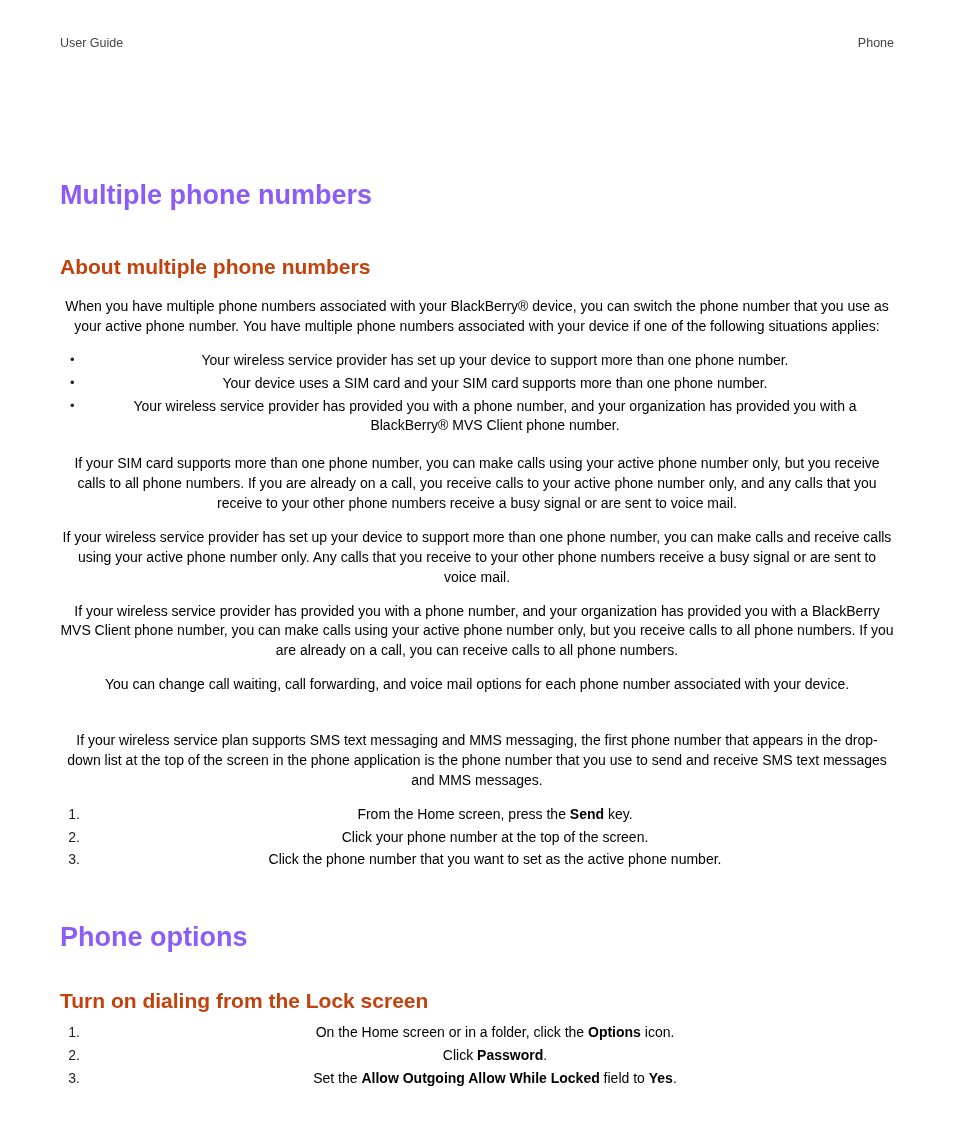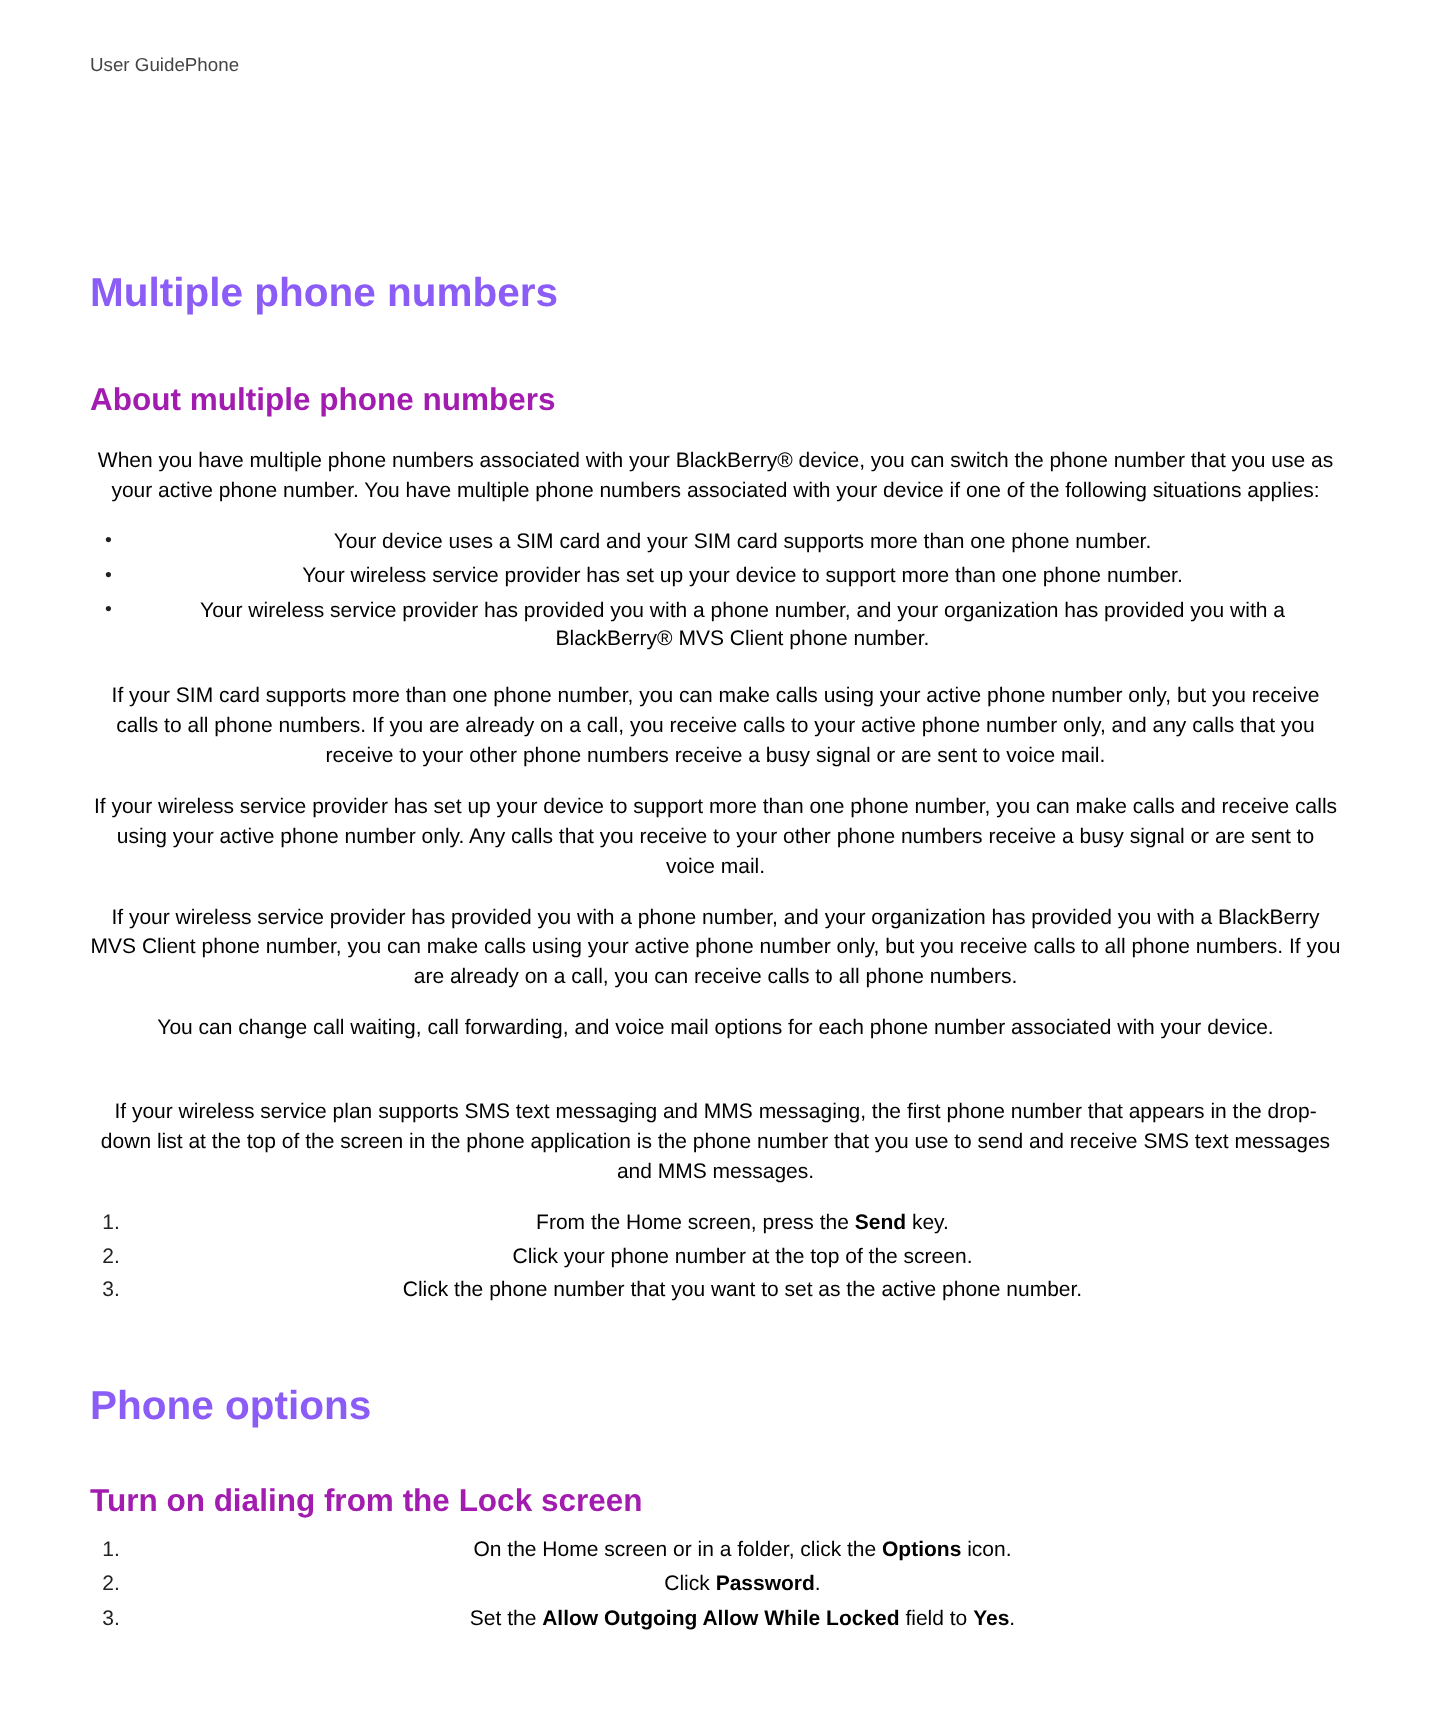--- a/index.html
+++ b/index.html
@@ -13,32 +13,33 @@
   }
   .page {
     box-sizing: border-box;
     width: 954px;
     min-height: 1145px;
     padding: 36px 60px 30px 60px;
     position: relative;
   }
   .header-row {
     display: flex;
+    justify-content: space-between;
     font-size: 12.5px;
     color: #444;
     margin-bottom: 130px;
   }
   h1.section-title {
     color: #8b5cf6;
     font-size: 27px;
     font-weight: 600;
     margin: 0 0 44px 0;
   }
   h2.sub-title {
-    color: #a21caf;
+    color: #c2410c;
     font-size: 21px;
     font-weight: 700;
     margin: 0 0 18px 0;
   }
   p.body, ul.body, ol.body {
     font-size: 14px;
     line-height: 1.42;
     color: #000000;
     margin: 0 0 14px 0;
     text-align: center;
@@ -94,22 +95,22 @@
     <span>User Guide</span>
     <span>Phone</span>
   </div>
 
   <div class="block">
     <h1 class="section-title">Multiple phone numbers</h1>
 
     <h2 class="sub-title">About multiple phone numbers</h2>
     <p class="body">When you have multiple phone numbers associated with your BlackBerry® device, you can switch the phone number that you use as your active phone number. You have multiple phone numbers associated with your device if one of the following situations applies:</p>
     <ul class="body">
+      <li>Your wireless service provider has set up your device to support more than one phone number.</li>
       <li>Your device uses a SIM card and your SIM card supports more than one phone number.</li>
-      <li>Your wireless service provider has set up your device to support more than one phone number.</li>
       <li>Your wireless service provider has provided you with a phone number, and your organization has provided you with a BlackBerry® MVS Client phone number.</li>
     </ul>
     <p class="body">If your SIM card supports more than one phone number, you can make calls using your active phone number only, but you receive calls to all phone numbers. If you are already on a call, you receive calls to your active phone number only, and any calls that you receive to your other phone numbers receive a busy signal or are sent to voice mail.</p>
     <p class="body">If your wireless service provider has set up your device to support more than one phone number, you can make calls and receive calls using your active phone number only. Any calls that you receive to your other phone numbers receive a busy signal or are sent to voice mail.</p>
     <p class="body">If your wireless service provider has provided you with a phone number, and your organization has provided you with a BlackBerry MVS Client phone number, you can make calls using your active phone number only, but you receive calls to all phone numbers. If you are already on a call, you can receive calls to all phone numbers.</p>
     <p class="body" style="margin-bottom:36px">You can change call waiting, call forwarding, and voice mail options for each phone number associated with your device.</p>
     <p class="body">If your wireless service plan supports SMS text messaging and MMS messaging, the first phone number that appears in the drop-down list at the top of the screen in the phone application is the phone number that you use to send and receive SMS text messages and MMS messages.</p>
 
     <ol class="body">
       <li>

